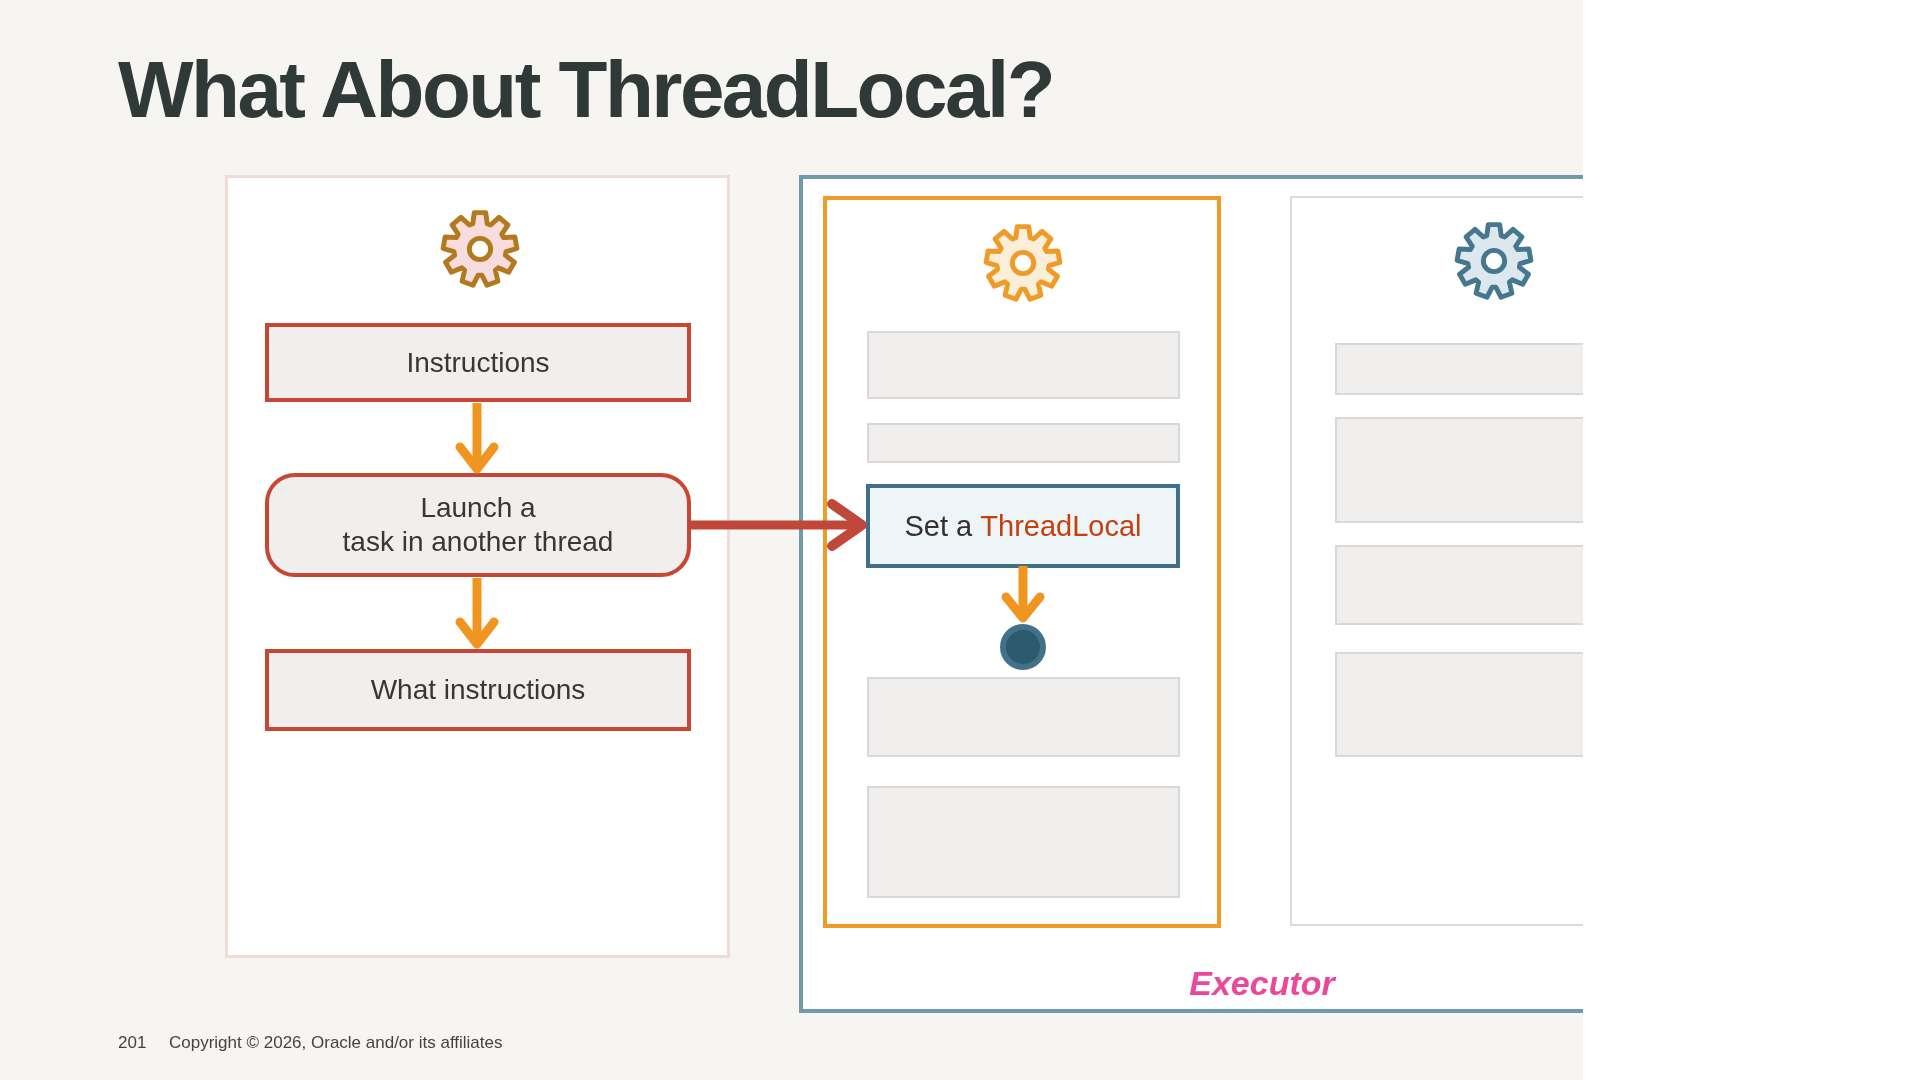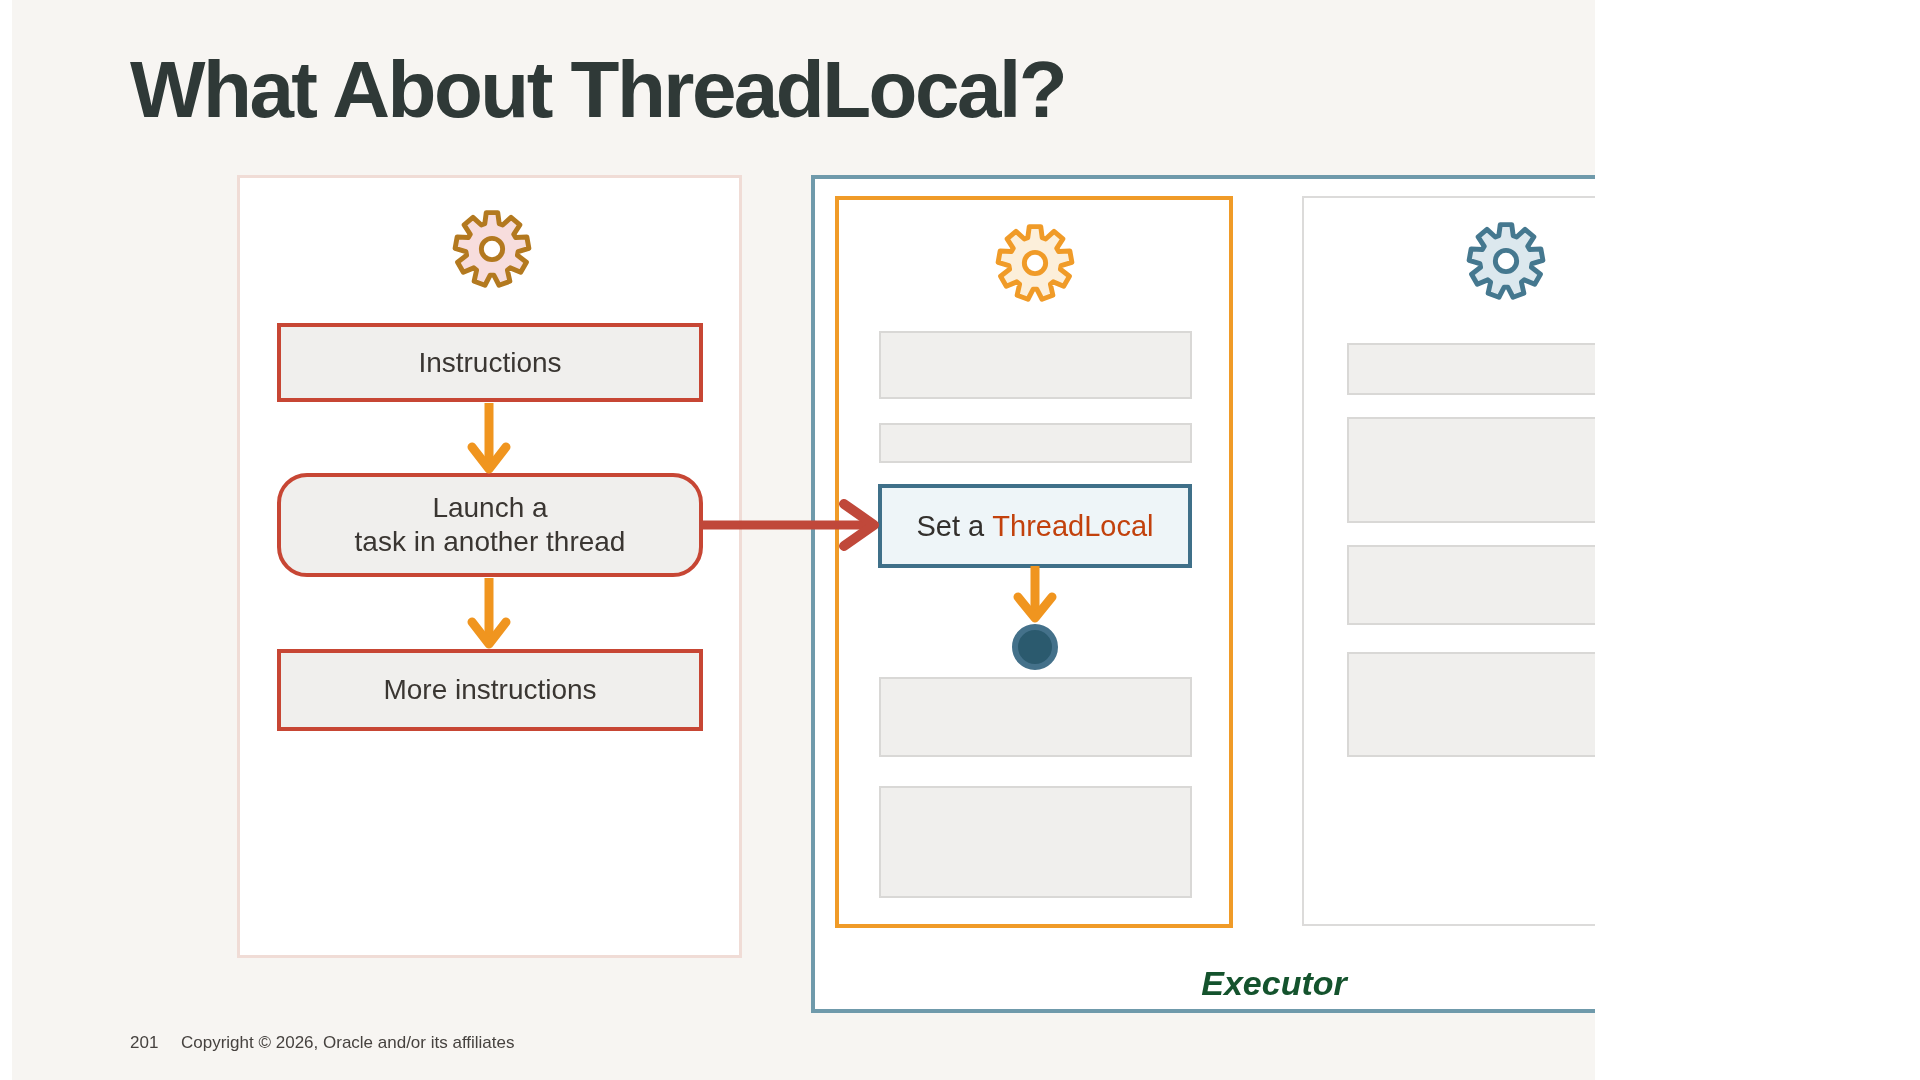--- a/index.html
+++ b/index.html
@@ -1,17 +1,17 @@
 <!DOCTYPE html>
 <html><head>
 <meta charset="utf-8">
 <style>
   html,body{margin:0;padding:0;}
   body{font-family:"Liberation Sans",sans-serif;}
-  .slide{position:relative;width:1583px;height:1080px;background:#f7f5f2;overflow:hidden;margin-left:12px;}
+  .slide{position:relative;width:1583px;height:1080px;background:#f7f5f2;overflow:hidden;}
 
   .title{position:absolute;left:118px;top:44px;font-size:80px;font-weight:bold;
          letter-spacing:-2.5px;color:#2f3937;white-space:nowrap;}
 
   
   .panel{position:absolute;background:#ffffff;box-sizing:border-box;}
   .left-panel{left:225px;top:175px;width:505px;height:783px;border:3px solid #f0dcd6;}
   .executor-panel{left:799px;top:175px;width:918px;height:838px;border:4px solid #6f9aab;}
   .mid-panel{left:20px;top:17px;width:398px;height:732px;border:4px solid #f09b28;padding-left:37px;}
   .right-panel{left:487px;top:17px;width:405px;height:730px;border:2px solid #dcdbda;}
@@ -35,21 +35,21 @@
   .set-box .hl{color:#c2410c;margin-left:0.28em;}
 
   .gear{position:absolute;}
 
   .dot{position:absolute;left:1000px;top:624px;width:46px;height:46px;border-radius:50%;
        box-sizing:border-box;background:#2b5a6e;border:6px solid #44718a;}
 
   .arrow{position:absolute;}
 
   .executor-label{position:absolute;left:0;right:0;top:785px;text-align:center;
-                  font-size:34px;font-style:italic;font-weight:bold;color:#14532d;padding-left:8px;}
+                  font-size:34px;font-style:italic;font-weight:bold;color:#ec4899;padding-left:8px;}
 
   .footer{position:absolute;top:1033px;font-size:17px;color:#46423f;white-space:nowrap;}
   .footer-page{left:118px;}
   .footer-copy{left:169px;}
 
   .oracle-logo{position:absolute;left:1795px;top:1015px;width:64px;height:65px;background:#c74634;
                display:flex;align-items:center;justify-content:center;}
   .oracle-logo .o{width:40px;height:25px;box-sizing:border-box;border:6px solid #ffffff;
                   border-radius:13px;}
 </style>
@@ -66,21 +66,21 @@
         <circle cx="50" cy="50" r="13" fill="#ffffff" stroke="#b3791f" stroke-width="6"></circle>
       </svg>
     <div class="fbox box-instructions">
       <span>Instructions</span>
     </div>
     <div class="fbox box-launch">
       <span>Launch a</span>
       <span>task in another thread</span>
     </div>
     <div class="fbox box-more">
-      <span>More instructions</span>
+      <span>What instructions</span>
     </div>
   </div>
 
   <div class="panel executor-panel">
 
     <div class="panel mid-panel">
       <svg class="gear" style="left:155px;top:22px" width="82" height="82" viewBox="0 0 100 100">
           <path d="M43.0 5.6L57.0 5.6L58.8 19.2L63.0 20.8L73.2 11.4L84.0 20.5L76.5 32.1L78.8 36.0L92.5 35.3L95.0 49.2L81.8 53.3L81.0 57.7L92.0 66.1L85.0 78.3L72.2 73.0L68.8 75.9L71.8 89.4L58.6 94.2L52.2 81.9L47.8 81.9L41.4 94.2L28.2 89.4L31.2 75.9L27.8 73.0L15.0 78.3L8.0 66.1L19.0 57.7L18.2 53.3L5.0 49.2L7.5 35.3L21.2 36.0L23.5 32.1L16.0 20.5L26.8 11.4L37.0 20.8L41.2 19.2Z" fill="#fcefda" stroke="#f09b28" stroke-width="6" stroke-linejoin="round"></path>
           <circle cx="50" cy="50" r="13" fill="#ffffff" stroke="#f09b28" stroke-width="6"></circle>
         </svg>

